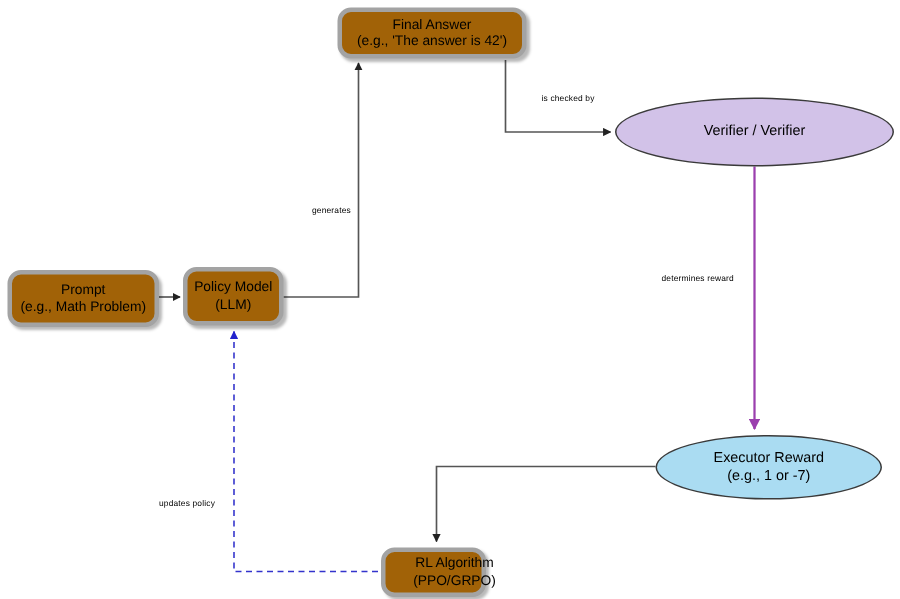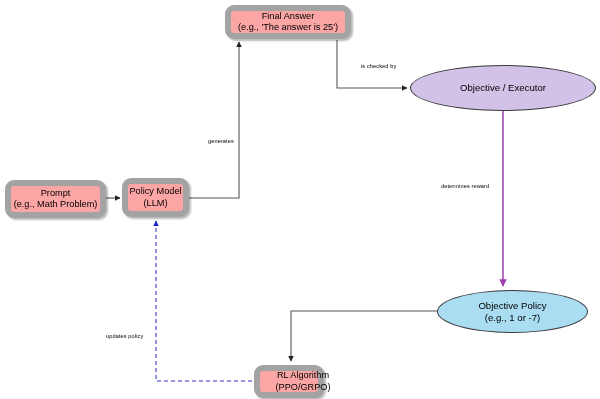--- a/index.html
+++ b/index.html
@@ -32,23 +32,23 @@
     box-sizing: border-box;
     display: flex;
     flex-direction: column;
     align-items: center;
     justify-content: center;
     text-align: center;
     line-height: 1.22;
     color: #000000;
   }
   .node-box {
-    border: 6px solid #a3a3a3;
+    border: 3px solid #a3a3a3;
     border-radius: 9px;
-    background: #fca5a5;
+    background: #a16207;
     box-shadow: 2px 2px 2px rgba(0,0,0,0.28);
     font-size: 9.2px;
     justify-content: center;
   }
   .node-ellipse {
     border: 1px solid #3a3a3a;
     font-size: 9.6px;
   }
   .node-line {
     display: block;
@@ -112,29 +112,29 @@
     <span class="node-line">(e.g., Math Problem)</span>
   </div>
 
   <div class="node node-box" id="node-policy">
     <span class="node-line">Policy Model</span>
     <span class="node-line">(LLM)</span>
   </div>
 
   <div class="node node-box" id="node-final">
     <span class="node-line">Final Answer</span>
-    <span class="node-line">(e.g., 'The answer is 25')</span>
+    <span class="node-line">(e.g., 'The answer is 42')</span>
   </div>
 
   <div class="node node-ellipse" id="node-verifier" style="background:#d2c2e8;">
-    <span class="node-line">Objective / Executor</span>
+    <span class="node-line">Verifier / Verifier</span>
   </div>
 
   <div class="node node-ellipse" id="node-reward" style="background:#aadcf2;">
-    <span class="node-line">Objective Policy</span>
+    <span class="node-line">Executor Reward</span>
     <span class="node-line">(e.g., 1 or -7)</span>
   </div>
 
   <div class="node node-box" id="node-rl">
     <span class="node-line">RL Algorithm</span>
     <span class="node-line">(PPO/GRPO)</span>
   </div>
 
   <div class="edge-label" id="label-generates">generates</div>
 

